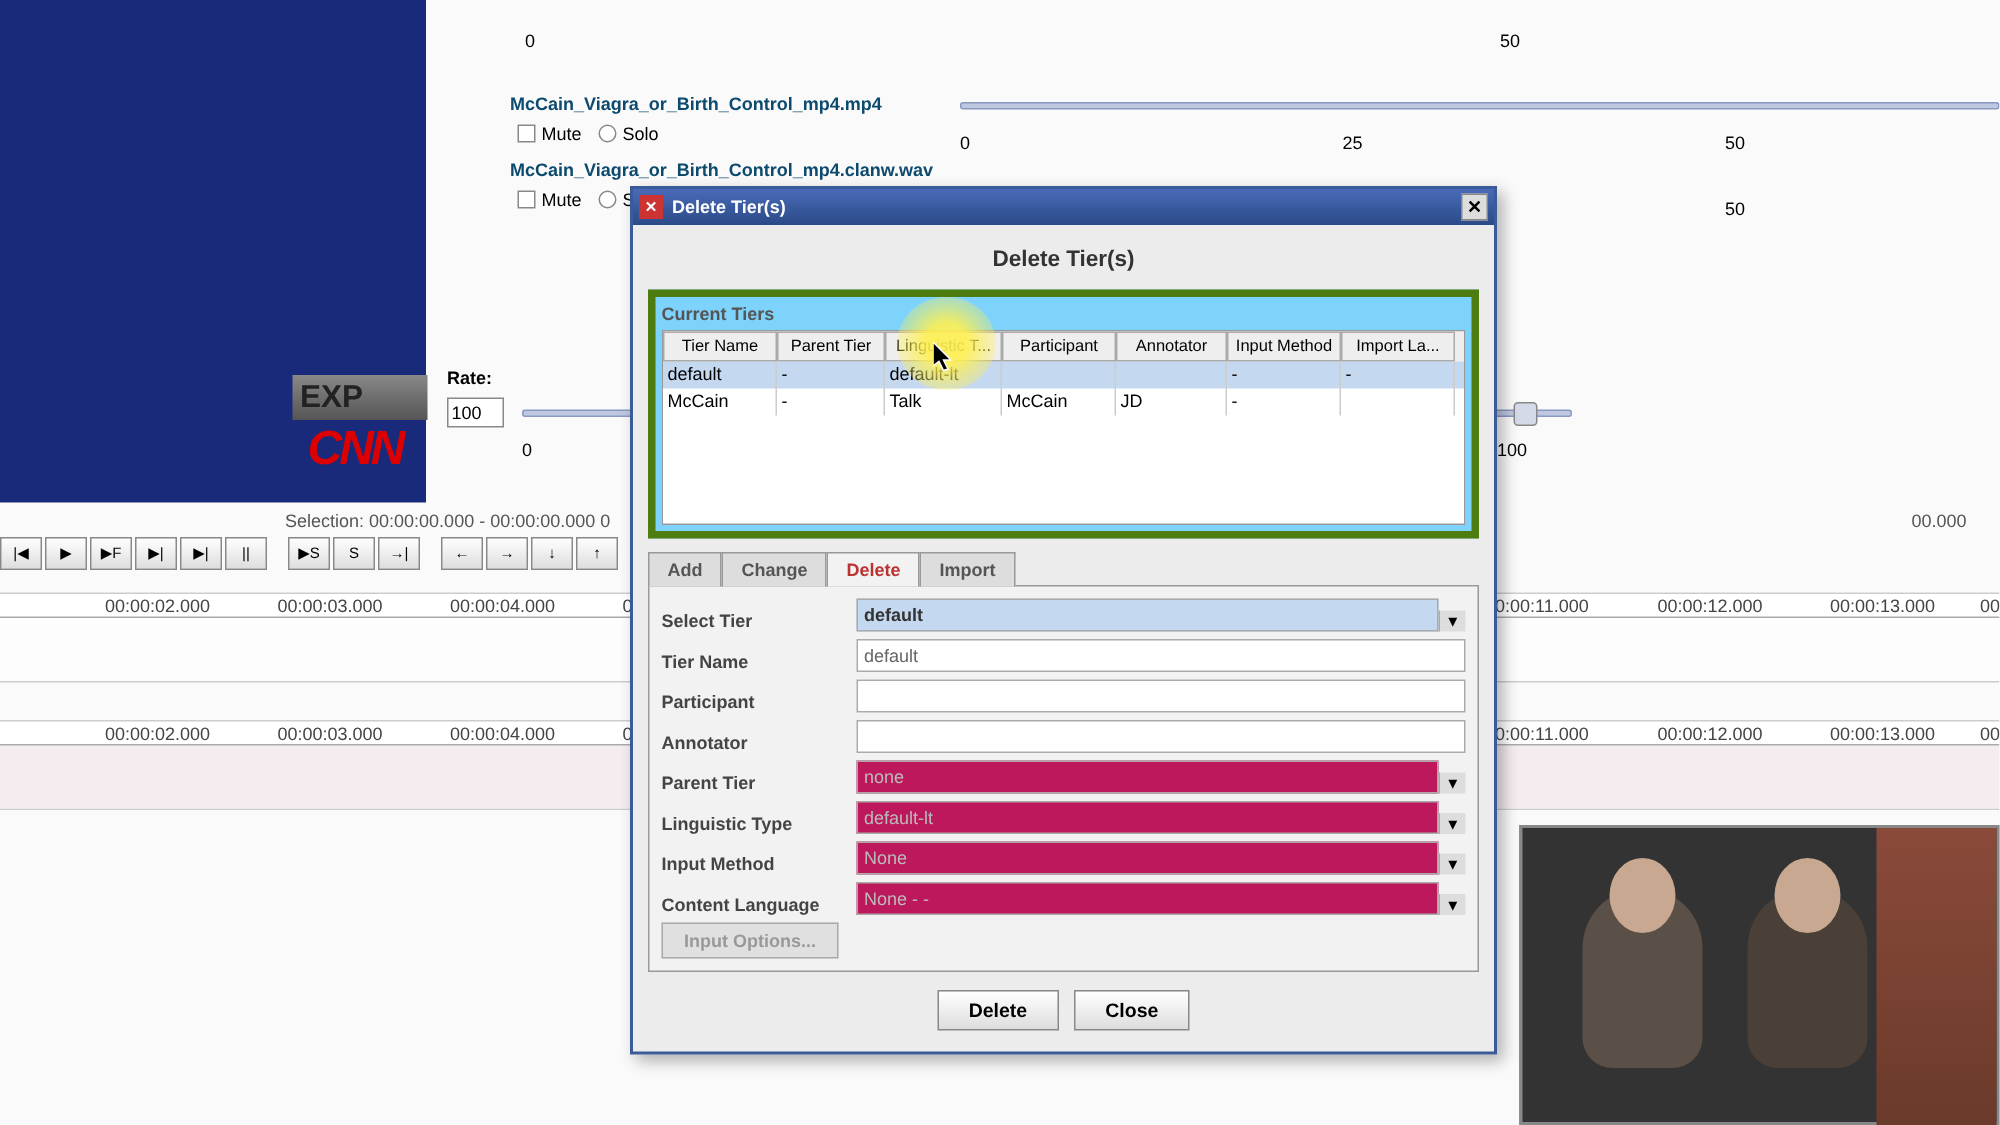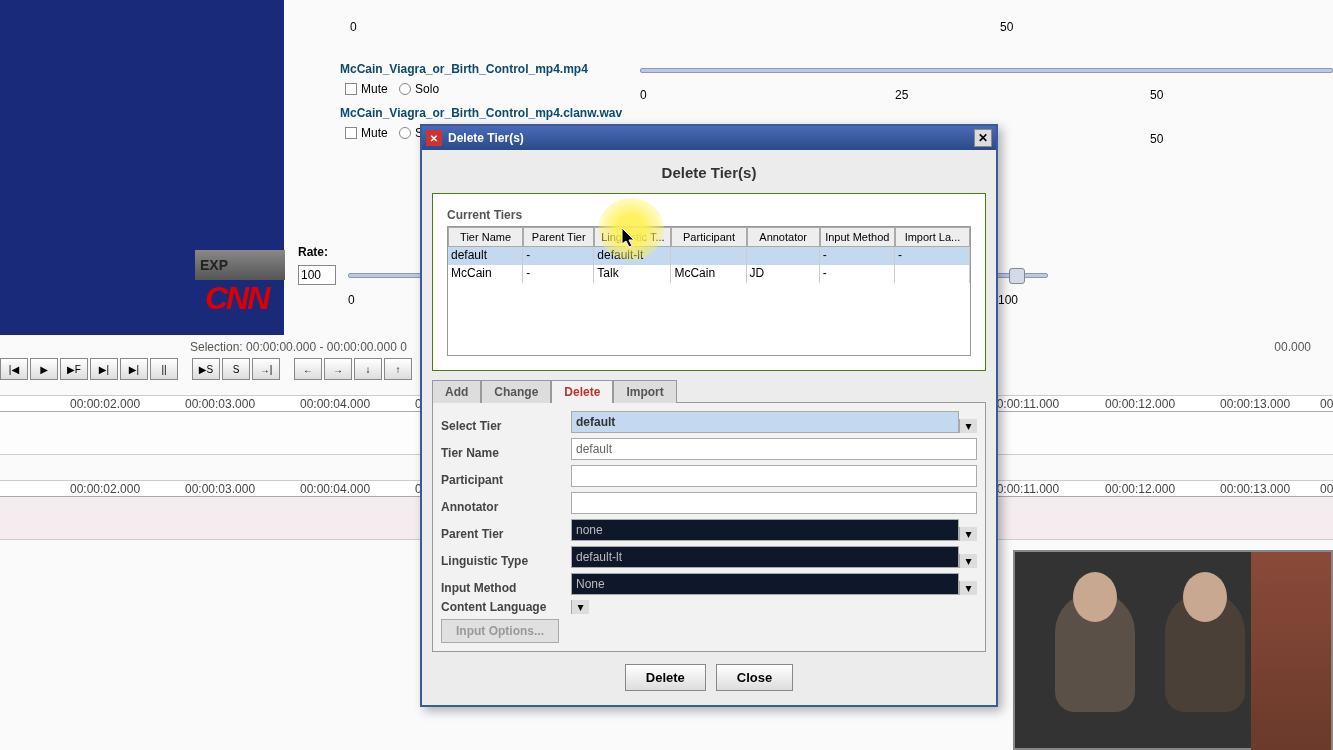--- a/index.html
+++ b/index.html
@@ -1,20 +1,20 @@
 <!DOCTYPE html>
 <html><head>
 <meta charset="utf-8">
 <style>
 *{box-sizing:border-box;margin:0;padding:0;font-family:Arial,sans-serif;font-size:12px}
 body{background:#fff;width:1333px;height:750px;overflow:hidden;position:relative}
 .bg-area{position:absolute;inset:0;background:#fafafa}
 .video-panel{position:absolute;left:0;top:0;width:284px;height:335px;background:#1a2a7a}
 .cnn-logo{position:absolute;left:205px;top:280px;color:#d00;font-weight:bold;font-size:32px;font-style:italic;letter-spacing:-2px}
-.exp-band{position:absolute;left:195px;top:250px;width:90px;height:30px;background:linear-gradient(180deg,#888 0%,#555 100%);color:#222;font-size:14px;font-weight:bold;display:flex;align-items:center;padding-left:5px;overflow:hidden}
+.exp-band{position:absolute;left:195px;top:250px;width:90px;height:30px;background:linear-gradient(180deg,#888 0%,#555 100%);color:#222;font-size:21px;font-weight:bold;display:flex;align-items:center;padding-left:5px;overflow:hidden}
 .track-area{position:absolute;left:290px;top:0;right:0;height:340px}
 .axis{position:relative;height:30px}
 .axis span{position:absolute;top:0;font-size:12px;color:#000}
 .slider-track{position:absolute;height:5px;background:#bfc8e0;border:1px solid #8898c0;border-radius:2px}
 .slider-thumb{position:absolute;width:16px;height:16px;background:#d4dae8;border:1px solid #888;border-radius:3px;top:-6px}
 .media-name{position:absolute;font-weight:bold;color:#0c4a6e}
 .chk{display:inline-flex;align-items:center;gap:4px;margin-right:8px}
 .chk .box{width:12px;height:12px;border:1px solid #888;background:#fff}
 .chk .radio{width:12px;height:12px;border:1px solid #888;border-radius:50%;background:#fff}
 .rate-area{position:absolute;left:298px;top:245px}
@@ -36,30 +36,30 @@
 .dlg-body{padding:6px 10px 14px 10px}
 .dlg-title{text-align:center;font-size:15px;font-weight:bold;color:#333;padding:8px 0 12px}
 .section-label{font-weight:bold;color:#555;margin-bottom:4px}
 .table{border:1px solid #999;background:#fff;height:130px}
 .table .hdr{display:flex;background:#eee}
 .table .hdr div{border:1px solid #aaa;padding:3px 2px;font-size:11px;text-align:center;overflow:hidden;white-space:nowrap}
 .c0{width:76px}.c1{width:72px}.c2{width:78px}.c3{width:76px}.c4{width:74px}.c5{width:76px}.c6{width:76px}
 .table .row{display:flex;height:18px}
 .table .row div{border-right:1px solid #ccc;padding:1px 3px;font-size:12px;overflow:hidden}
 .row.sel{background:#c4d8f0}
-.table-wrap{border:1px solid #4d7c0f;padding:14px;background:#ffffff;margin-bottom:8px}
+.table-wrap{border:5px solid #4d7c0f;padding:4px;background:#7dd3fc;margin-bottom:8px}
 .tabs{display:flex;gap:0;margin-top:6px}
 .tab{border:1px solid #999;border-bottom:none;padding:4px 12px;background:#ddd;font-weight:bold;color:#555;position:relative;top:1px}
 .tab.active{background:#f2f2f2;color:#b33}
 .form-panel{border:1px solid #999;padding:8px;background:#f2f2f2}
 .form-row{display:flex;align-items:flex-end;margin-bottom:5px}
 .form-row label{width:130px;font-weight:bold;color:#444}
 .form-row .fld{flex:1;height:22px;border:1px solid #aaa;background:#fff;padding:2px 4px;color:#666;font-size:12px;display:flex;align-items:center}
 .form-row .fld.sel{background:#c4d8f0;color:#333;font-weight:bold}
-.form-row .fld.dis{background:#0f172a;color:#bbb}
+.form-row .fld.dis{background:#be185d;color:#bbb}
 .form-row .combo{border-left:1px solid #aaa;width:18px;display:flex;align-items:center;justify-content:center;background:#ddd}
 .more-btn{border:1px solid #aaa;padding:4px 14px;background:#e0e0e0;color:#999;font-weight:bold}
 .dlg-buttons{display:flex;justify-content:center;gap:10px;margin-top:12px}
 .dlg-buttons button{padding:5px 20px;border:1px solid #888;background:linear-gradient(180deg,#fff,#ddd);font-weight:bold;font-size:13px}
 .highlight{position:absolute;left:598px;top:198px;width:66px;height:62px;border-radius:50%;background:radial-gradient(circle,rgba(255,240,80,0.9) 30%,rgba(255,240,80,0.3) 70%,transparent 100%);pointer-events:none;z-index:20}
 .cursor{position:absolute;left:622px;top:228px;z-index:21;pointer-events:none}
 .webcam{position:absolute;right:0;bottom:0;width:320px;height:200px;background:#333;border:2px solid #888}
 .webcam .p1{position:absolute;left:40px;top:40px;width:80px;height:120px;background:#5a5048;border-radius:40px 40px 20px 20px}
 .webcam .p2{position:absolute;left:150px;top:40px;width:80px;height:120px;background:#4a4038;border-radius:40px 40px 20px 20px}
 .webcam .h1{position:absolute;left:58px;top:20px;width:44px;height:50px;background:#c8a890;border-radius:50%}
@@ -250,20 +250,21 @@
         <div class="fld dis">default-lt</div>
         <div class="combo">▾</div>
         </div>
       <div class="form-row">
           <label>Input Method</label>
         <div class="fld dis">None</div>
         <div class="combo">▾</div>
         </div>
       <div class="form-row">
           <label>Content Language</label>
+        <div class="fld dis">None - -</div>
         <div class="combo">▾</div>
         </div>
       <button class="more-btn">Input Options...</button>
     </div>
     <div class="dlg-buttons">
       <button>Delete</button>
       <button>Close</button>
     </div>
   </div>
 </div>

